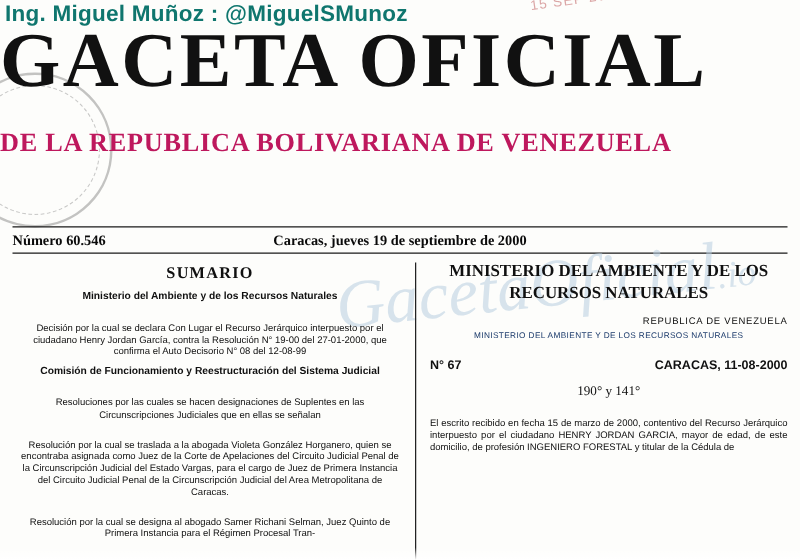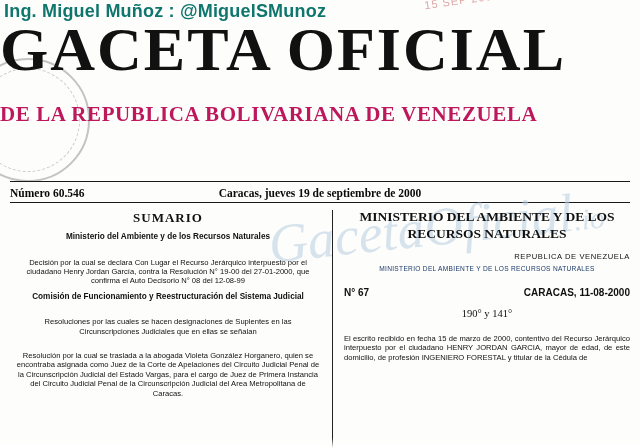--- a/index.html
+++ b/index.html
@@ -186,20 +186,21 @@
       <div class="sumario">SUMARIO</div>
 
       <div class="orghead">Ministerio del Ambiente y de los Recursos Naturales</div>
       <div class="para center">Decisión por la cual se declara Con Lugar el Recurso Jerárquico interpuesto por el ciudadano Henry Jordan García, contra la Resolución N° 19-00 del 27-01-2000, que confirma el Auto Decisorio N° 08 del 12-08-99</div>
 
       <div class="orghead">Comisión de Funcionamiento y Reestructuración del Sistema Judicial</div>
       <div class="para center">Resoluciones por las cuales se hacen designaciones de Suplentes en las Circunscripciones Judiciales que en ellas se señalan</div>
 
       <div class="para center">Resolución por la cual se traslada a la abogada Violeta González Horganero, quien se encontraba asignada como Juez de la Corte de Apelaciones del Circuito Judicial Penal de la Circunscripción Judicial del Estado Vargas, para el cargo de Juez de Primera Instancia del Circuito Judicial Penal de la Circunscripción Judicial del Area Metropolitana de Caracas.</div>
 
+      <div class="para center">Resolución por la cual se designa al abogado Samer Richani Selman, Juez Quinto de Primera Instancia para el Régimen Procesal Tran-</div>
     </div>
 
     <div class="col colR">
       <div class="minhead">MINISTERIO DEL AMBIENTE Y DE LOS RECURSOS NATURALES</div>
       <div class="repline">REPUBLICA DE VENEZUELA</div>
       <div class="repline2">MINISTERIO DEL AMBIENTE Y DE LOS RECURSOS NATURALES</div>
 
       <div class="nrow">
         <div>N° 67</div>
         <div>CARACAS,  11-08-2000</div>

